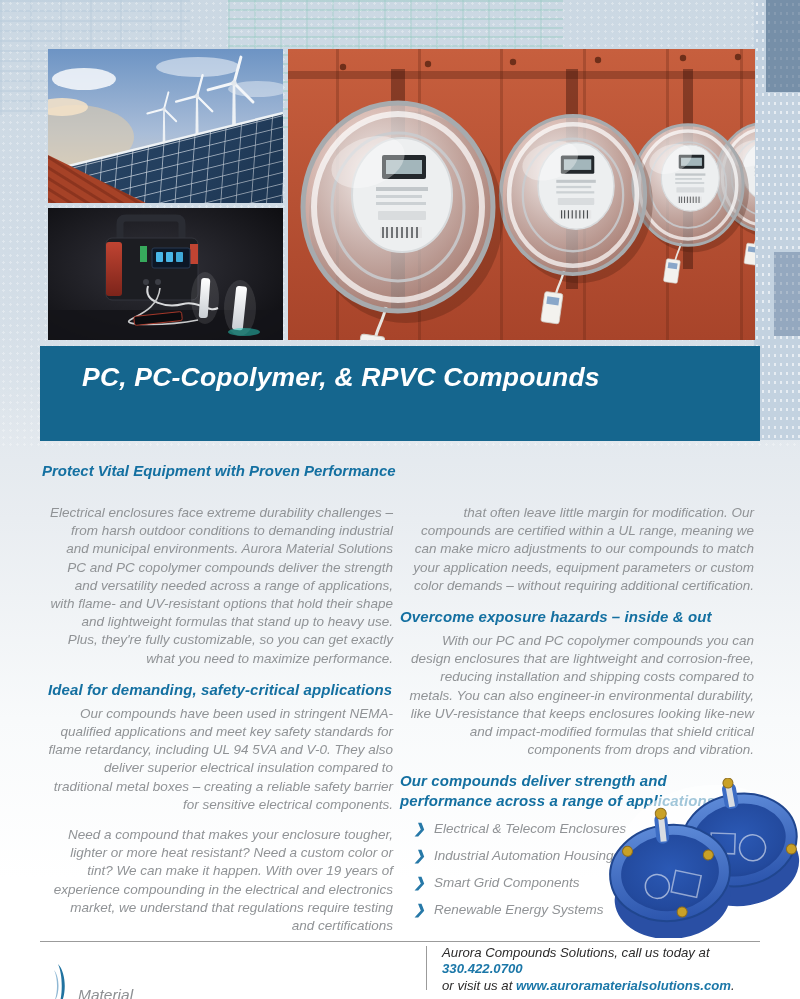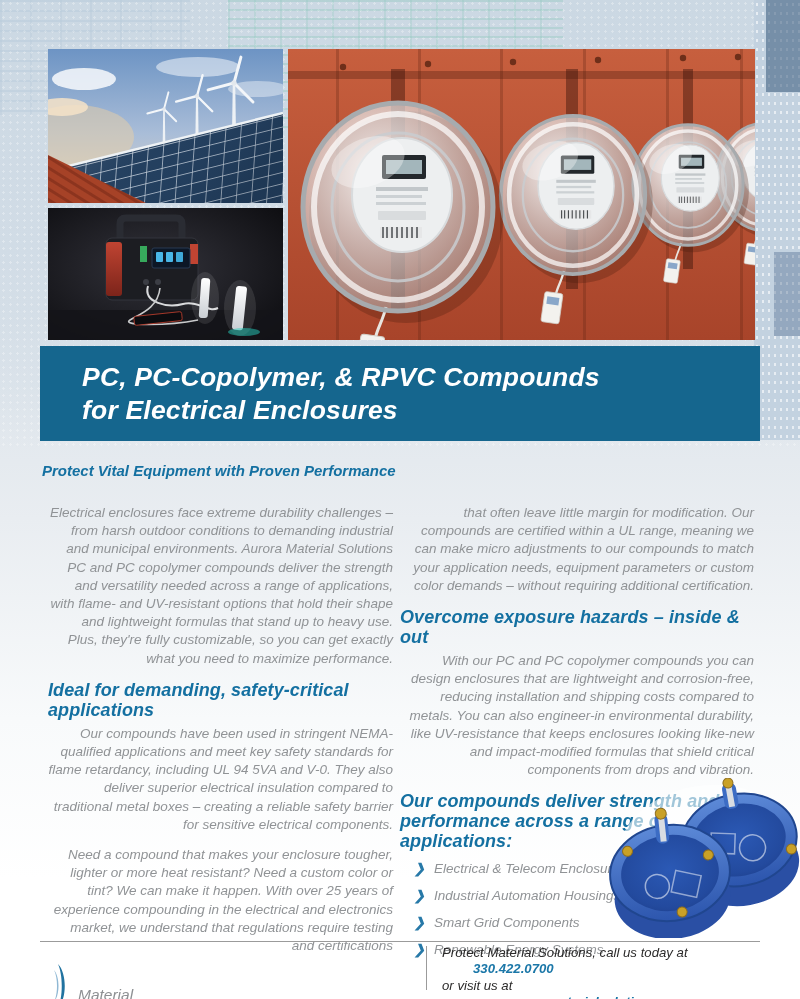--- a/index.html
+++ b/index.html
@@ -33,37 +33,37 @@
           box-sizing:border-box;padding:15px 0 0 42px;}
   .banner-line{color:#ffffff;font-weight:bold;font-size:26.5px;line-height:33px;letter-spacing:.2px;}
   
   .subtitle{position:absolute;left:0;top:462px;width:800px;
             font-size:15px;font-weight:bold;color:#1470A1;margin-left:42px;}
   
   .col{position:absolute;top:504px;font-size:13.5px;line-height:18.2px;color:#909396;}
   .col-left{left:48px;width:345px;}
   .col-right{left:400px;width:354px;}
   .col p{margin:0 0 12px 0;text-align:right;}
-  .col h3{margin:8px 0 5px 0;font-size:18px;line-height:20px;color:#1470A1;letter-spacing:.1px;}
+  .col h3{margin:8px 0 5px 0;font-size:15px;line-height:20px;color:#1470A1;letter-spacing:.1px;}
   .apps{list-style:none;margin:9px 0 0 0;padding:0 0 0 14px;}
   .apps li{display:flex;gap:9px;margin-bottom:8.5px;align-items:flex-start;}
   .chev{color:#2779A8;font-weight:bold;font-size:13px;line-height:18px;}
   
   .boxes{position:absolute;left:606px;top:778px;width:194px;height:160px;}
   
   .footer-rule{position:absolute;left:40px;top:941px;width:720px;height:1px;background:#9b9b9b;}
   .footer-logo{position:absolute;left:46px;top:948px;display:flex;align-items:center;}
   .logo-word{font-size:33px;font-weight:bold;color:#2173A0;letter-spacing:1px;}
   .logo-mark{margin:0 9px 0 7px;}
   .logo-sub{font-size:15.5px;line-height:16.5px;color:#8d9093;margin-top:39px;}
   .logo-tm{font-size:7px;vertical-align:super;color:#8d9093;}
   .footer-divider{position:absolute;left:426px;top:946px;width:1px;height:44px;background:#9b9b9b;}
   .footer-text{position:absolute;left:442px;top:945px;width:322px;
                font-size:13.2px;line-height:16.4px;color:#2b2a2a;}
-  .footer-text .blue{color:#1B77A8;font-weight:bold;margin-left:31px;}
+  .footer-text .blue{color:#1B77A8;font-weight:bold;}
 </style>
 </head>
 <body>
 
 <div class="page">
 
   <div class="bg-top">
     <div class="dots"></div>
     <div class="circuit-left"></div>
     <div class="circuit-mid"></div>
@@ -221,30 +221,29 @@
       </g>
       <use href="#meterG" transform="translate(478,128) scale(.52)"></use>
       <use href="#meterG" transform="translate(400,136) scale(.58)"></use>
       <use href="#meterG" transform="translate(285,146) scale(.76)"></use>
       <use href="#meterG" transform="translate(110,158) scale(1)"></use>
     </svg>
   </div>
 
   <div class="banner">
     <div class="banner-line">PC, PC-Copolymer, &amp; RPVC Compounds</div>
-    <div class="banner-line">for Electrical Enclosures</div>
   </div>
 
   <div class="subtitle">Protect Vital Equipment with Proven Performance</div>
 
   <div class="col col-left">
     <p>Electrical enclosures face extreme durability challenges – from harsh outdoor conditions to demanding industrial and municipal environments. Aurora Material Solutions PC and PC copolymer compounds deliver the strength and versatility needed across a range of applications, with flame- and UV-resistant options that hold their shape and lightweight formulas that stand up to heavy use. Plus, they're fully customizable, so you can get exactly what you need to maximize performance.</p>
     <h3>Ideal for demanding, safety-critical applications</h3>
     <p>Our compounds have been used in stringent NEMA-qualified applications and meet key safety standards for flame retardancy, including UL 94 5VA and V-0. They also deliver superior electrical insulation compared to traditional metal boxes – creating a reliable safety barrier for sensitive electrical components.</p>
-    <p>Need a compound that makes your enclosure tougher, lighter or more heat resistant? Need a custom color or tint? We can make it happen. With over 25 years of experience compounding in the electrical and electronics market, we understand that regulations require testing and certifications</p>
+    <p>Need a compound that makes your enclosure tougher, lighter or more heat resistant? Need a custom color or tint? We can make it happen. With over 19 years of experience compounding in the electrical and electronics market, we understand that regulations require testing and certifications</p>
   </div>
 
   <div class="col col-right">
     <p>that often leave little margin for modification. Our compounds are certified within a UL range, meaning we can make micro adjustments to our compounds to match your application needs, equipment parameters or custom color demands – without requiring additional certification.</p>
     <h3>Overcome exposure hazards – inside &amp; out</h3>
     <p>With our PC and PC copolymer compounds you can design enclosures that are lightweight and corrosion-free, reducing installation and shipping costs compared to metals. You can also engineer-in environmental durability, like UV-resistance that keeps enclosures looking like-new and impact-modified formulas that shield critical components from drops and vibration.</p>
     <h3 style="width:340px;">Our compounds deliver strength and performance across a range of applications:</h3>
     <ul class="apps">
       <li>
         <span class="chev">❯</span>
@@ -317,20 +316,20 @@
     <span class="logo-sub">
       <span>Material</span><br>
       <span>Enclosures.</span><span class="logo-tm">™</span>
     </span>
   </div>
 
   <div class="footer-divider"></div>
 
   <div class="footer-text">
     <div>
-      <span>Protect Material Solutions, call us today at </span><span class="blue">330.422.0700</span>
+      <span>Aurora Compounds Solutions, call us today at </span><span class="blue">330.422.0700</span>
     </div>
     <div>
       <span>or visit us at </span><span class="blue">www.auroramaterialsolutions.com</span><span>.</span>
     </div>
   </div>
 
 </div>
 
 </body></html>

